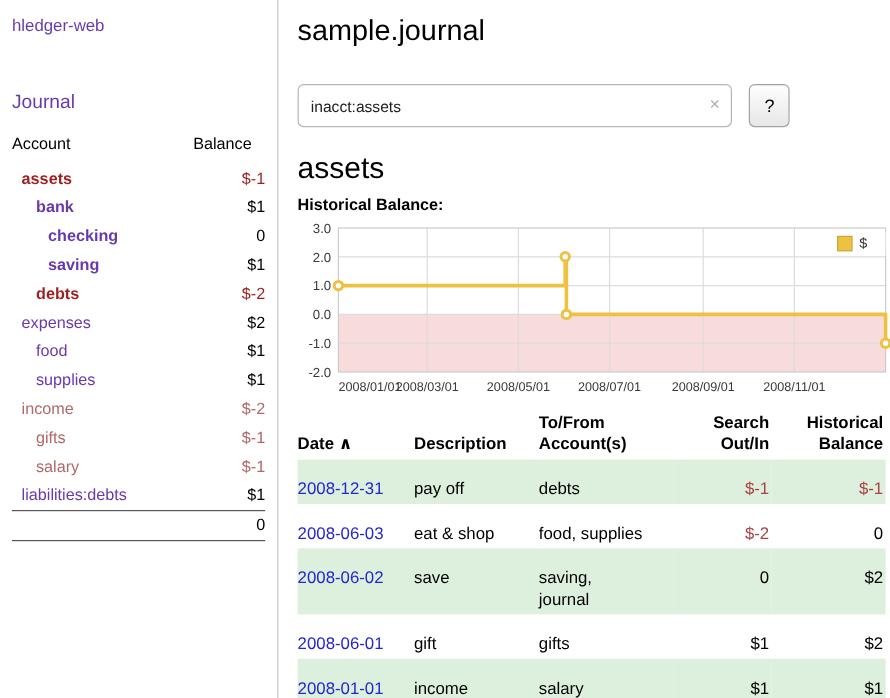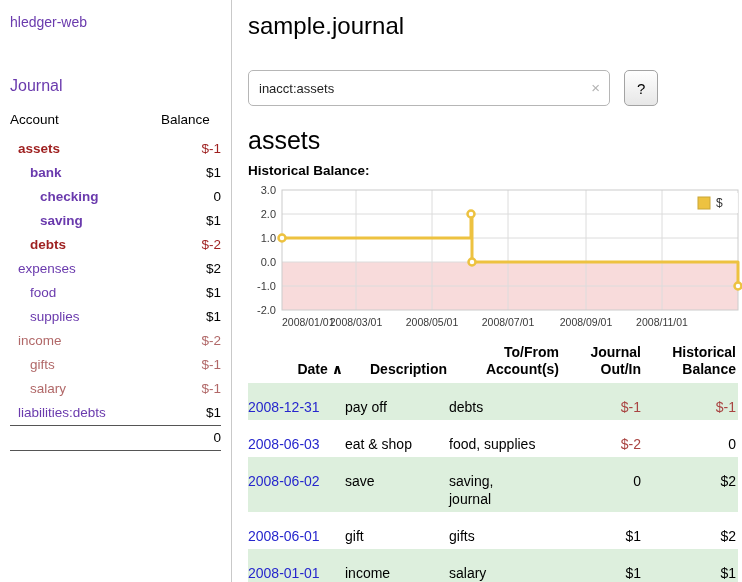--- a/index.html
+++ b/index.html
@@ -51,21 +51,21 @@
   .btn{margin-left:8px;height:36px;padding:0 16px;font-size:15px;font-family:inherit;
     border:1px solid #a3a3a3;border-radius:5px;background:linear-gradient(#fefefe,#e7e7e7);
     color:#000;cursor:pointer}
   .btn.help{margin-left:14px;padding:0 12px}
   h2.acct-head{margin:20px 0 0;font-size:25px;font-weight:400;line-height:29px}
   .chart-title{margin-top:8px;font-size:13.5px;font-weight:700}
   svg.chart{display:block;margin-top:6px}
 
   table.register{margin-top:12px;border-collapse:collapse;width:490px;
     table-layout:fixed;font-size:14px}
-  table.register th{font-weight:700;text-align:right;vertical-align:bottom;
+  table.register th{font-weight:700;text-align:left;vertical-align:bottom;
     padding:0 2px 5px 0;line-height:17px}
   table.register th.r,table.register td.r{text-align:right}
   table.register td{padding:15px 2px 4px 0;vertical-align:top;line-height:18px}
   table.register tr.shade{background:var(--row-green)}
   table.register a{color:var(--link-blue)}
   td.accounts-cell{white-space:pre-line}
   .neg{color:var(--neg)}
   .sort{font-weight:700}
 </style>
 </head>
@@ -211,21 +211,21 @@
         <col style="width:95px">
     </colgroup>
     <thead>
       <tr>
         <th>
           <span>Date</span>
           <span class="sort">∧</span>
         </th>
         <th>Description</th>
         <th>To/From Account(s)</th>
-        <th class="r">Journal Out/In</th>
+        <th class="r">Search Out/In</th>
         <th class="r">Historical Balance</th>
       </tr>
     </thead>
     <tbody>
       <tr class="shade">
         <td><a href="#">2008-12-31</a></td>
         <td>pay off</td>
         <td class="accounts-cell">debts</td>
         <td class="r neg">$-1</td>
         <td class="r neg">$-1</td>

